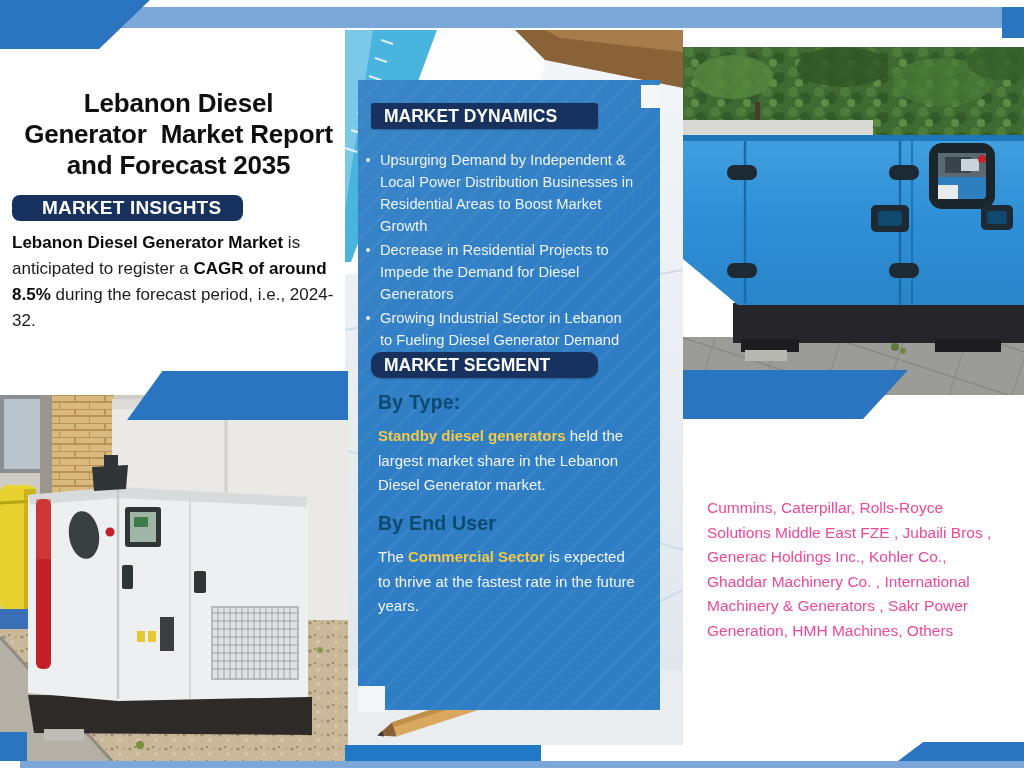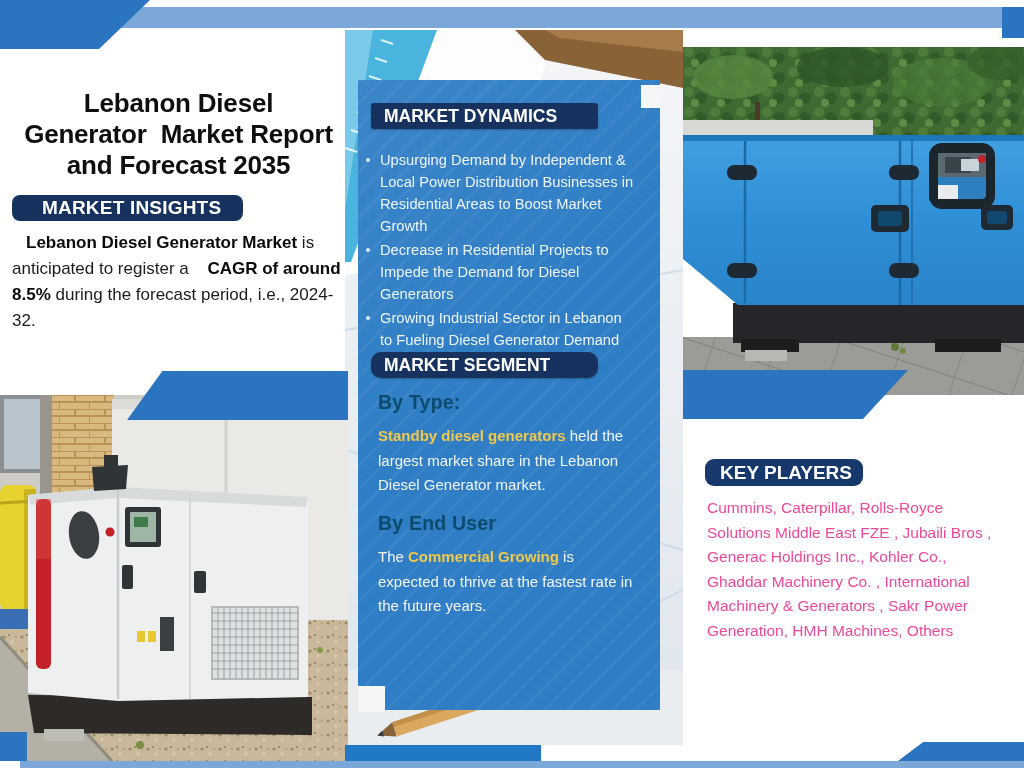--- a/index.html
+++ b/index.html
@@ -26,21 +26,21 @@
   .band-bottom{left:20px;top:761px;width:1004px;height:7px;background:#7CA7D9;}
   
   .title{left:12px;top:88px;width:333px;color:#0e0e0e;font-weight:bold;
     font-size:26px;line-height:31px;letter-spacing:-0.2px;text-align:center;}
   .title div{white-space:pre;}
   .badge{background:#18325F;color:#ffffff;font-weight:bold;display:flex;
     align-items:center;box-sizing:border-box;}
   .badge-insights{left:12px;top:195px;width:231px;height:26px;border-radius:8px;
     font-size:19px;padding-left:30px;letter-spacing:0.2px;}
   .insights-p{left:12px;top:230px;width:332px;font-size:17px;line-height:26px;color:#1c1c1c;}
-  .insights-p b{color:#0a0a0a;margin-left:14px;}
+  .insights-p b{color:#0a0a0a;}
   
   .backdrop-mid{left:345px;top:30px;width:338px;height:715px;}
   .panel{left:358px;top:80px;width:302px;height:630px;background:#2F7EC5;
     background-image:
       linear-gradient(135deg, rgba(255,255,255,0.06) 0%, rgba(255,255,255,0) 45%),
       repeating-linear-gradient(135deg, rgba(255,255,255,0.045) 0 3px, rgba(255,255,255,0) 3px 16px);}
   .notch{background:#f4f6f8;}
   .notch-tr{left:641px;top:85px;width:19px;height:23px;}
   .notch-bl{left:358px;top:686px;width:27px;height:26px;}
   .badge-dynamics{left:371px;top:103px;width:227px;height:26px;border-radius:3px;
@@ -281,26 +281,23 @@
 
   <div class="abs badge badge-segment">
     <span>MARKET SEGMENT</span>
   </div>
   <div class="seg-h seg-h-type">By Type:</div>
   <div class="seg-p seg-p-type">
     <span class="hl">Standby diesel generators</span><span> held the largest market share in the Lebanon Diesel Generator market.</span>
   </div>
   <div class="seg-h seg-h-user">By End User</div>
   <div class="seg-p seg-p-user">
-    <span>The </span><span class="hl">Commercial Growing</span><span> is expected to thrive at the fastest rate in the future years.</span>
-  </div>
-
-  <div class="abs badge badge-players">
-    <span>KEY PLAYERS</span>
-  </div>
+    <span>The </span><span class="hl">Commercial Sector</span><span> is expected to thrive at the fastest rate in the future years.</span>
+  </div>
+
   <div class="abs players-p">Cummins, Caterpillar, Rolls-Royce Solutions Middle East FZE , Jubaili Bros , Generac Holdings Inc., Kohler Co., Ghaddar Machinery Co. , International Machinery &amp; Generators , Sakr Power Generation, HMH Machines, Others</div>
 
   <div class="abs bl-sq"></div>
   <div class="abs bm-strip"></div>
   <div class="abs br-para"></div>
   <div class="abs band-bottom"></div>
 
 </div>
 
 </body></html>

